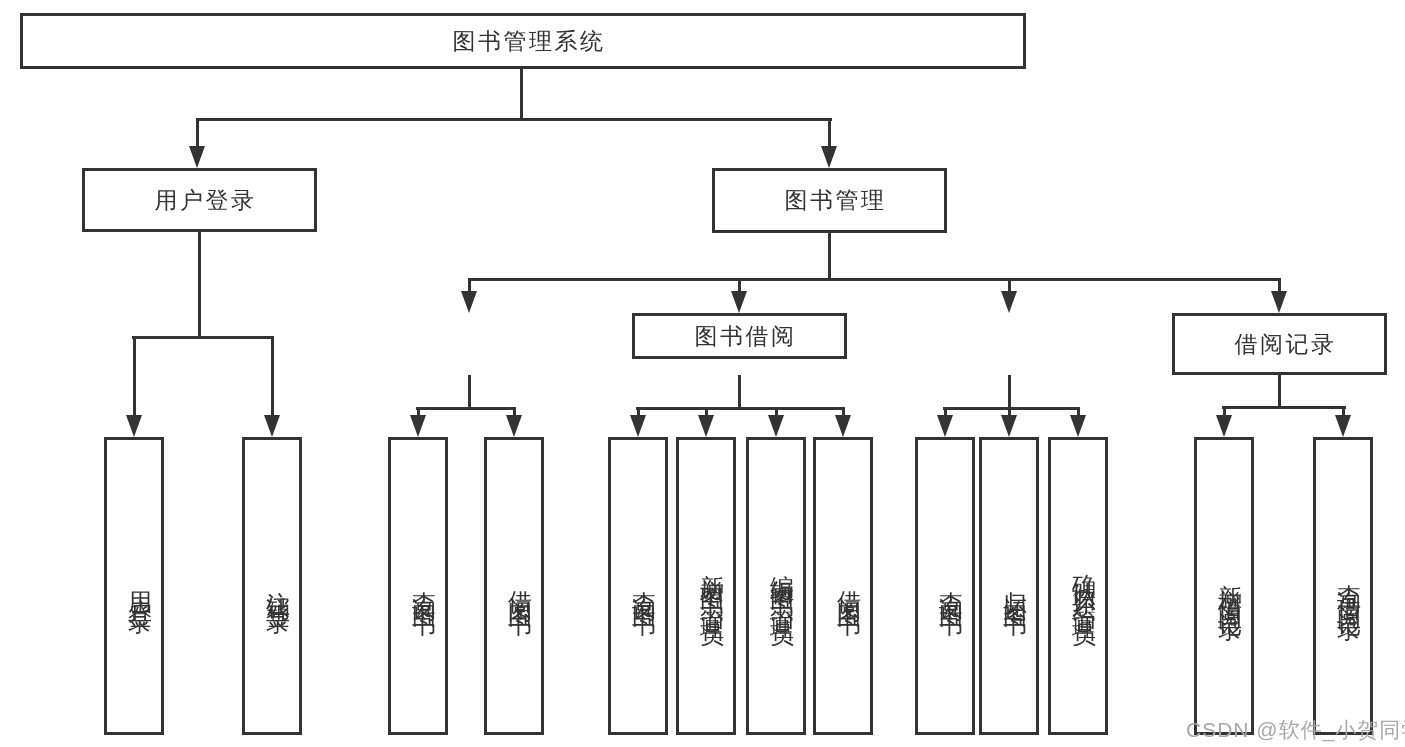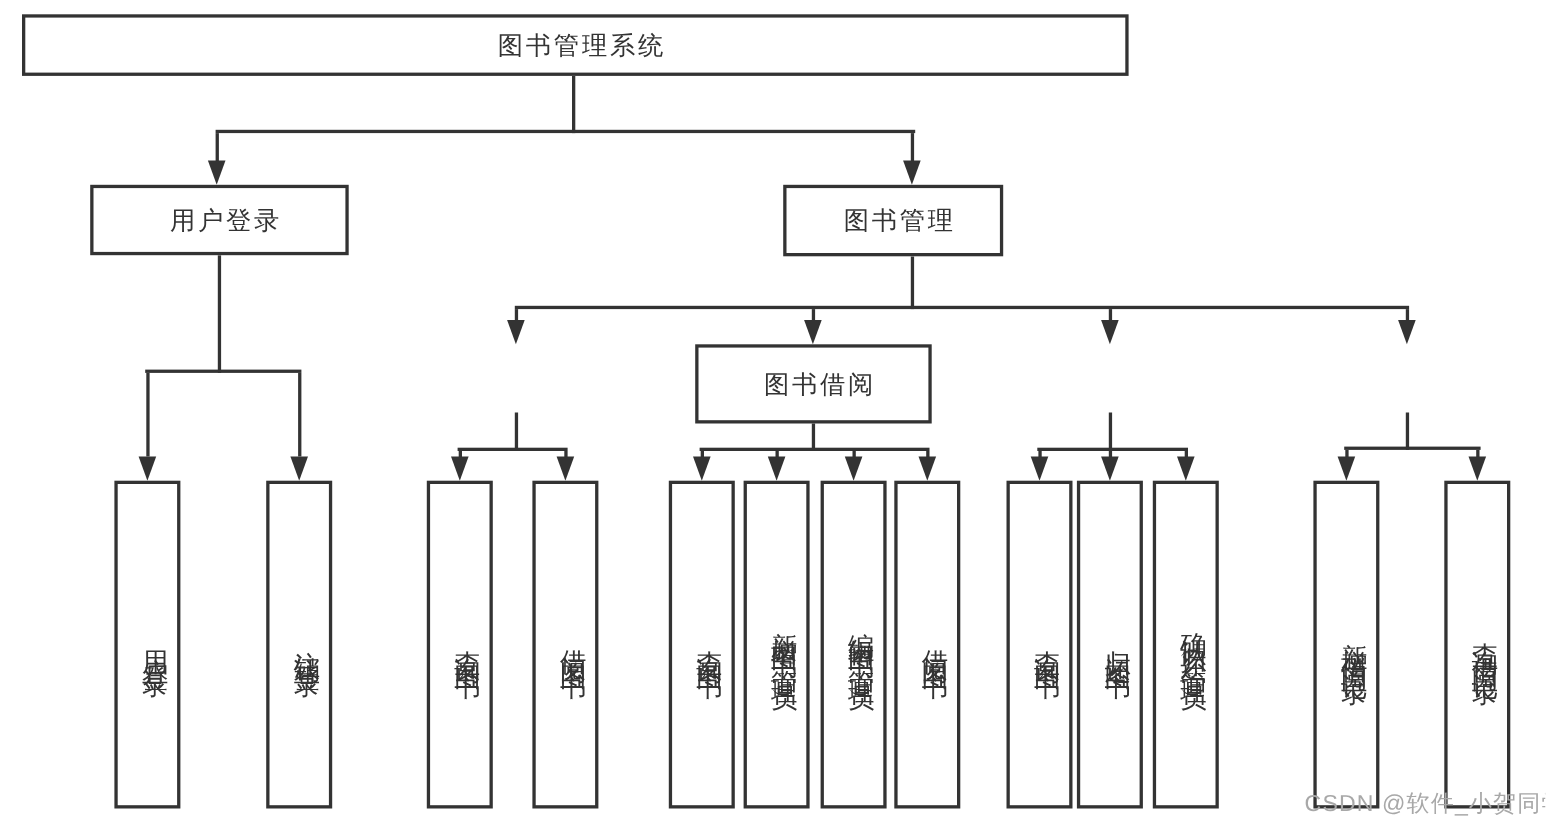--- a/index.html
+++ b/index.html
@@ -96,26 +96,29 @@
   <div class="line" style="left:1342px;top:409px;width:3px;height:8px;"></div>
   <div class="arrow" style="left:1335px;top:415px;"></div>
 
   <div class="node" style="left:20px;top:13px;width:1006px;height:56px;">
     <span>图书管理系统</span>
   </div>
 
   <div class="node" style="left:82px;top:168px;width:235px;height:64px;">
     <span>用户登录</span>
   </div>
-  <div class="node" style="left:712px;top:168px;width:200px;height:65px;">
+  <div class="node" style="left:712px;top:168px;width:235px;height:65px;">
     <span>图书管理</span>
   </div>
 
-  <div class="node" style="left:632px;top:313px;width:215px;height:72px;">
+  <div class="node" style="left:632px;top:313px;width:215px;height:46px;">
     <span>图书借阅</span>
+  </div>
+  <div class="node" style="left:1172px;top:313px;width:215px;height:62px;">
+    <span>借阅记录</span>
   </div>
 
   <div class="node node-v" style="left:104px;top:437px;width:60px;height:298px;">
     <span>用户登录</span>
   </div>
   <div class="node node-v" style="left:242px;top:437px;width:60px;height:298px;">
     <span>注销登录</span>
   </div>
 
   <div class="node node-v" style="left:388px;top:437px;width:60px;height:298px;">

